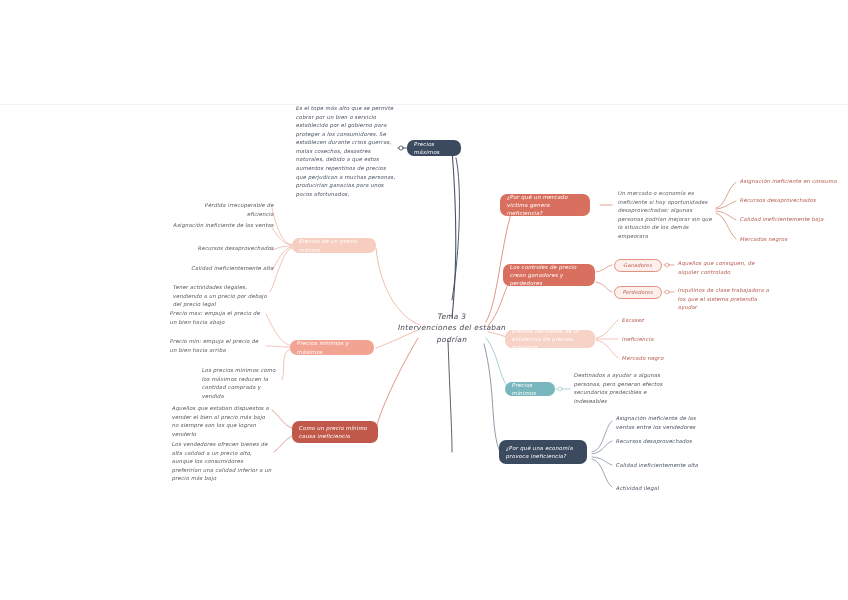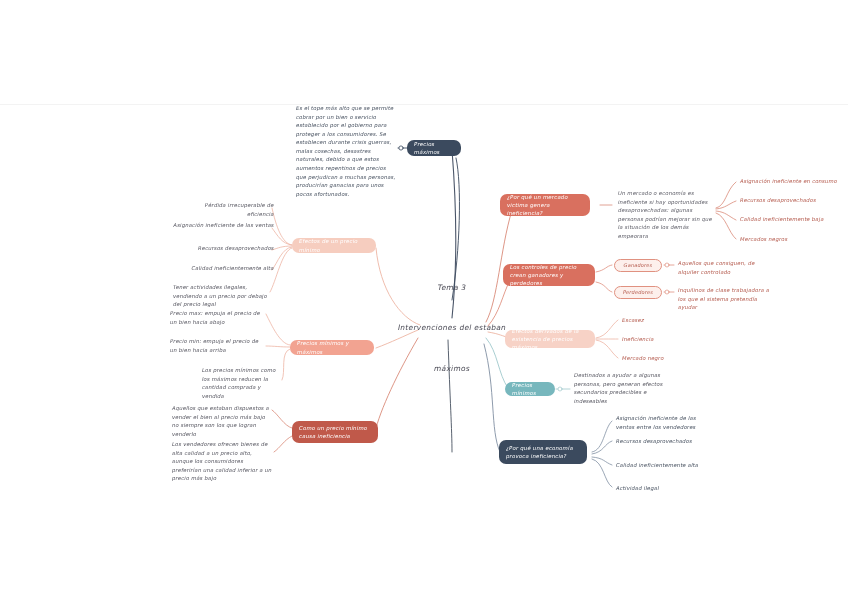--- a/index.html
+++ b/index.html
@@ -42,21 +42,20 @@
   }
   .node.center {
     background: transparent;
     color: #4a4a55;
     font-size: 7.4px;
     line-height: 1.55;
     text-align: center;
     justify-content: center;
     font-style: italic;
     letter-spacing: .3px;
-    gap: 29px;
   }
   .node.navy      { background: #3b4a5e; }
   .node.teal      { background: #77b7bd; }
   .node.brick     { background: #c0594a; }
   .node.salmon    { background: #d9705f; }
   .node.coral     { background: #f2a391; }
   .node.peach     { background: #f6cdbf; color: #ffffff; }
   .node.peach2    { background: #f7d2c6; color: #ffffff; }
 
   .leaf {
@@ -145,21 +144,21 @@
       <path d="M 592 452 C 604 450 604 428 612 421" stroke="#8190a3" stroke-width="0.8"></path>
       <path d="M 592 454 C 604 452 604 444 612 441" stroke="#8190a3" stroke-width="0.8"></path>
       <path d="M 592 457 C 604 458 604 462 612 465" stroke="#8190a3" stroke-width="0.8"></path>
       <path d="M 592 459 C 604 462 604 482 612 487" stroke="#8190a3" stroke-width="0.8"></path>
     </g>
   </svg>
 
   <div class="node center" style="left:384px; top:310px; width:136px; height:36px; flex-direction:column;">
     <div>Tema 3</div>
     <div>Intervenciones del estaban</div>
-    <div>máximos</div>
+    <div>podrían</div>
   </div>
 
   <div class="node navy" style="left:407px; top:140px; width:54px; height:16px;">
     <span>Precios máximos</span>
   </div>
   <div class="leaf blue" style="left:296px; top:104px; width:100px;">Es el tope más alto que se permite cobrar por un bien o servicio establecido por el gobierno para proteger a los consumidores. Se establecen durante crisis guerras, malas cosechas, desastres naturales, debido a que estos aumentos repentinos de precios que perjudican a muchas personas, producirían ganacias para unos pocos afortunados.</div>
 
   <div class="node peach" style="left:292px; top:238px; width:84px; height:15px;">
     <span>Efectos de un precio mínimo</span>
   </div>

